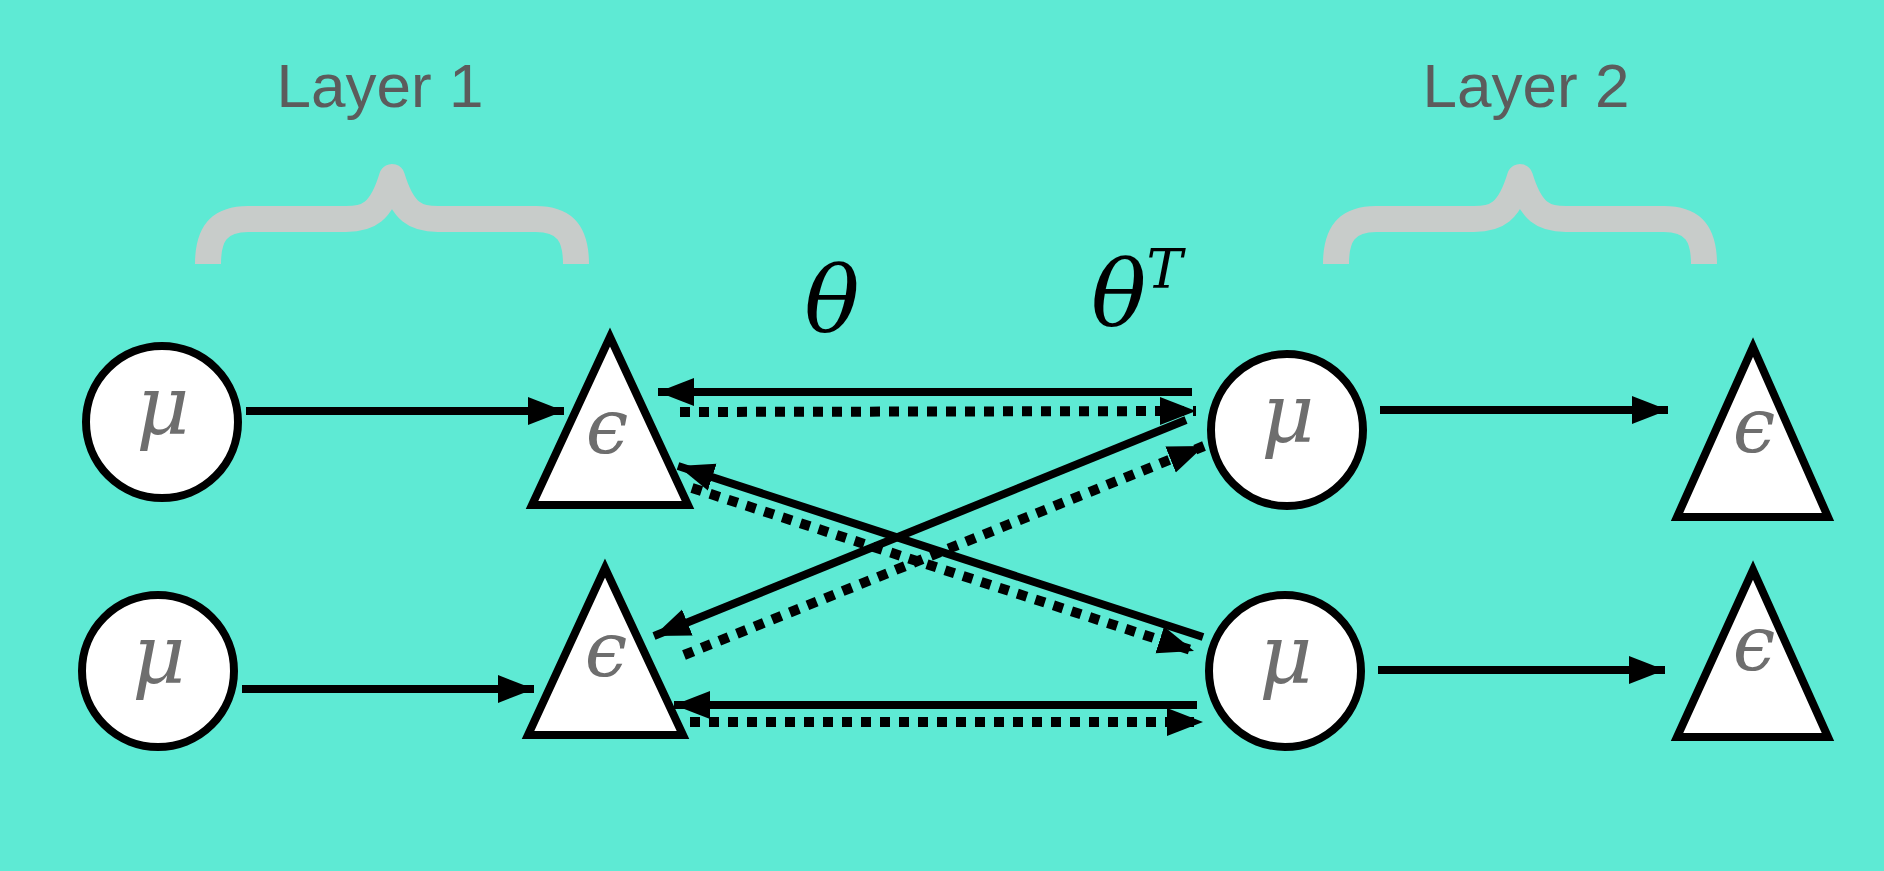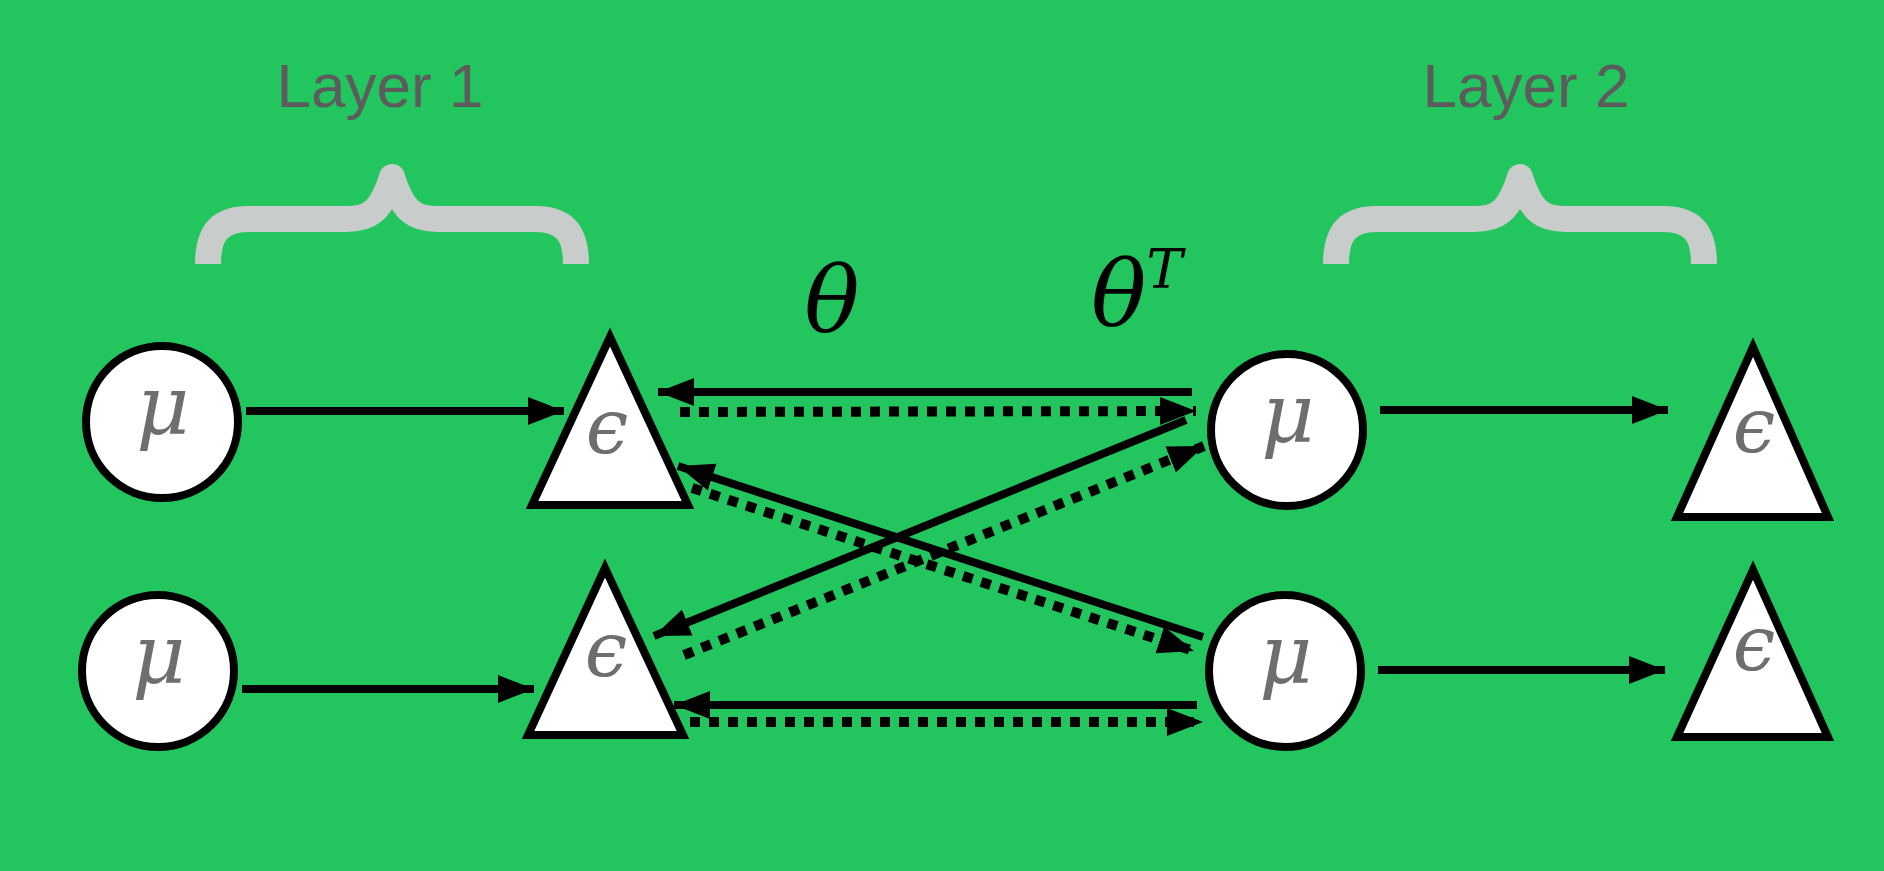--- a/index.html
+++ b/index.html
@@ -4,21 +4,21 @@
 <style>
   html, body {
     margin: 0;
     padding: 0;
     background: #ffffff;
   }
   .stage {
     position: relative;
     width: 1884px;
     height: 871px;
-    background: #22c55e;
+    background: #5eead4;
     overflow: hidden;
   }
   svg { display: block; }
 
   .brace {
     fill: none;
     stroke-width: 26;
     stroke-linejoin: round;
     stroke-linecap: butt;
   }

